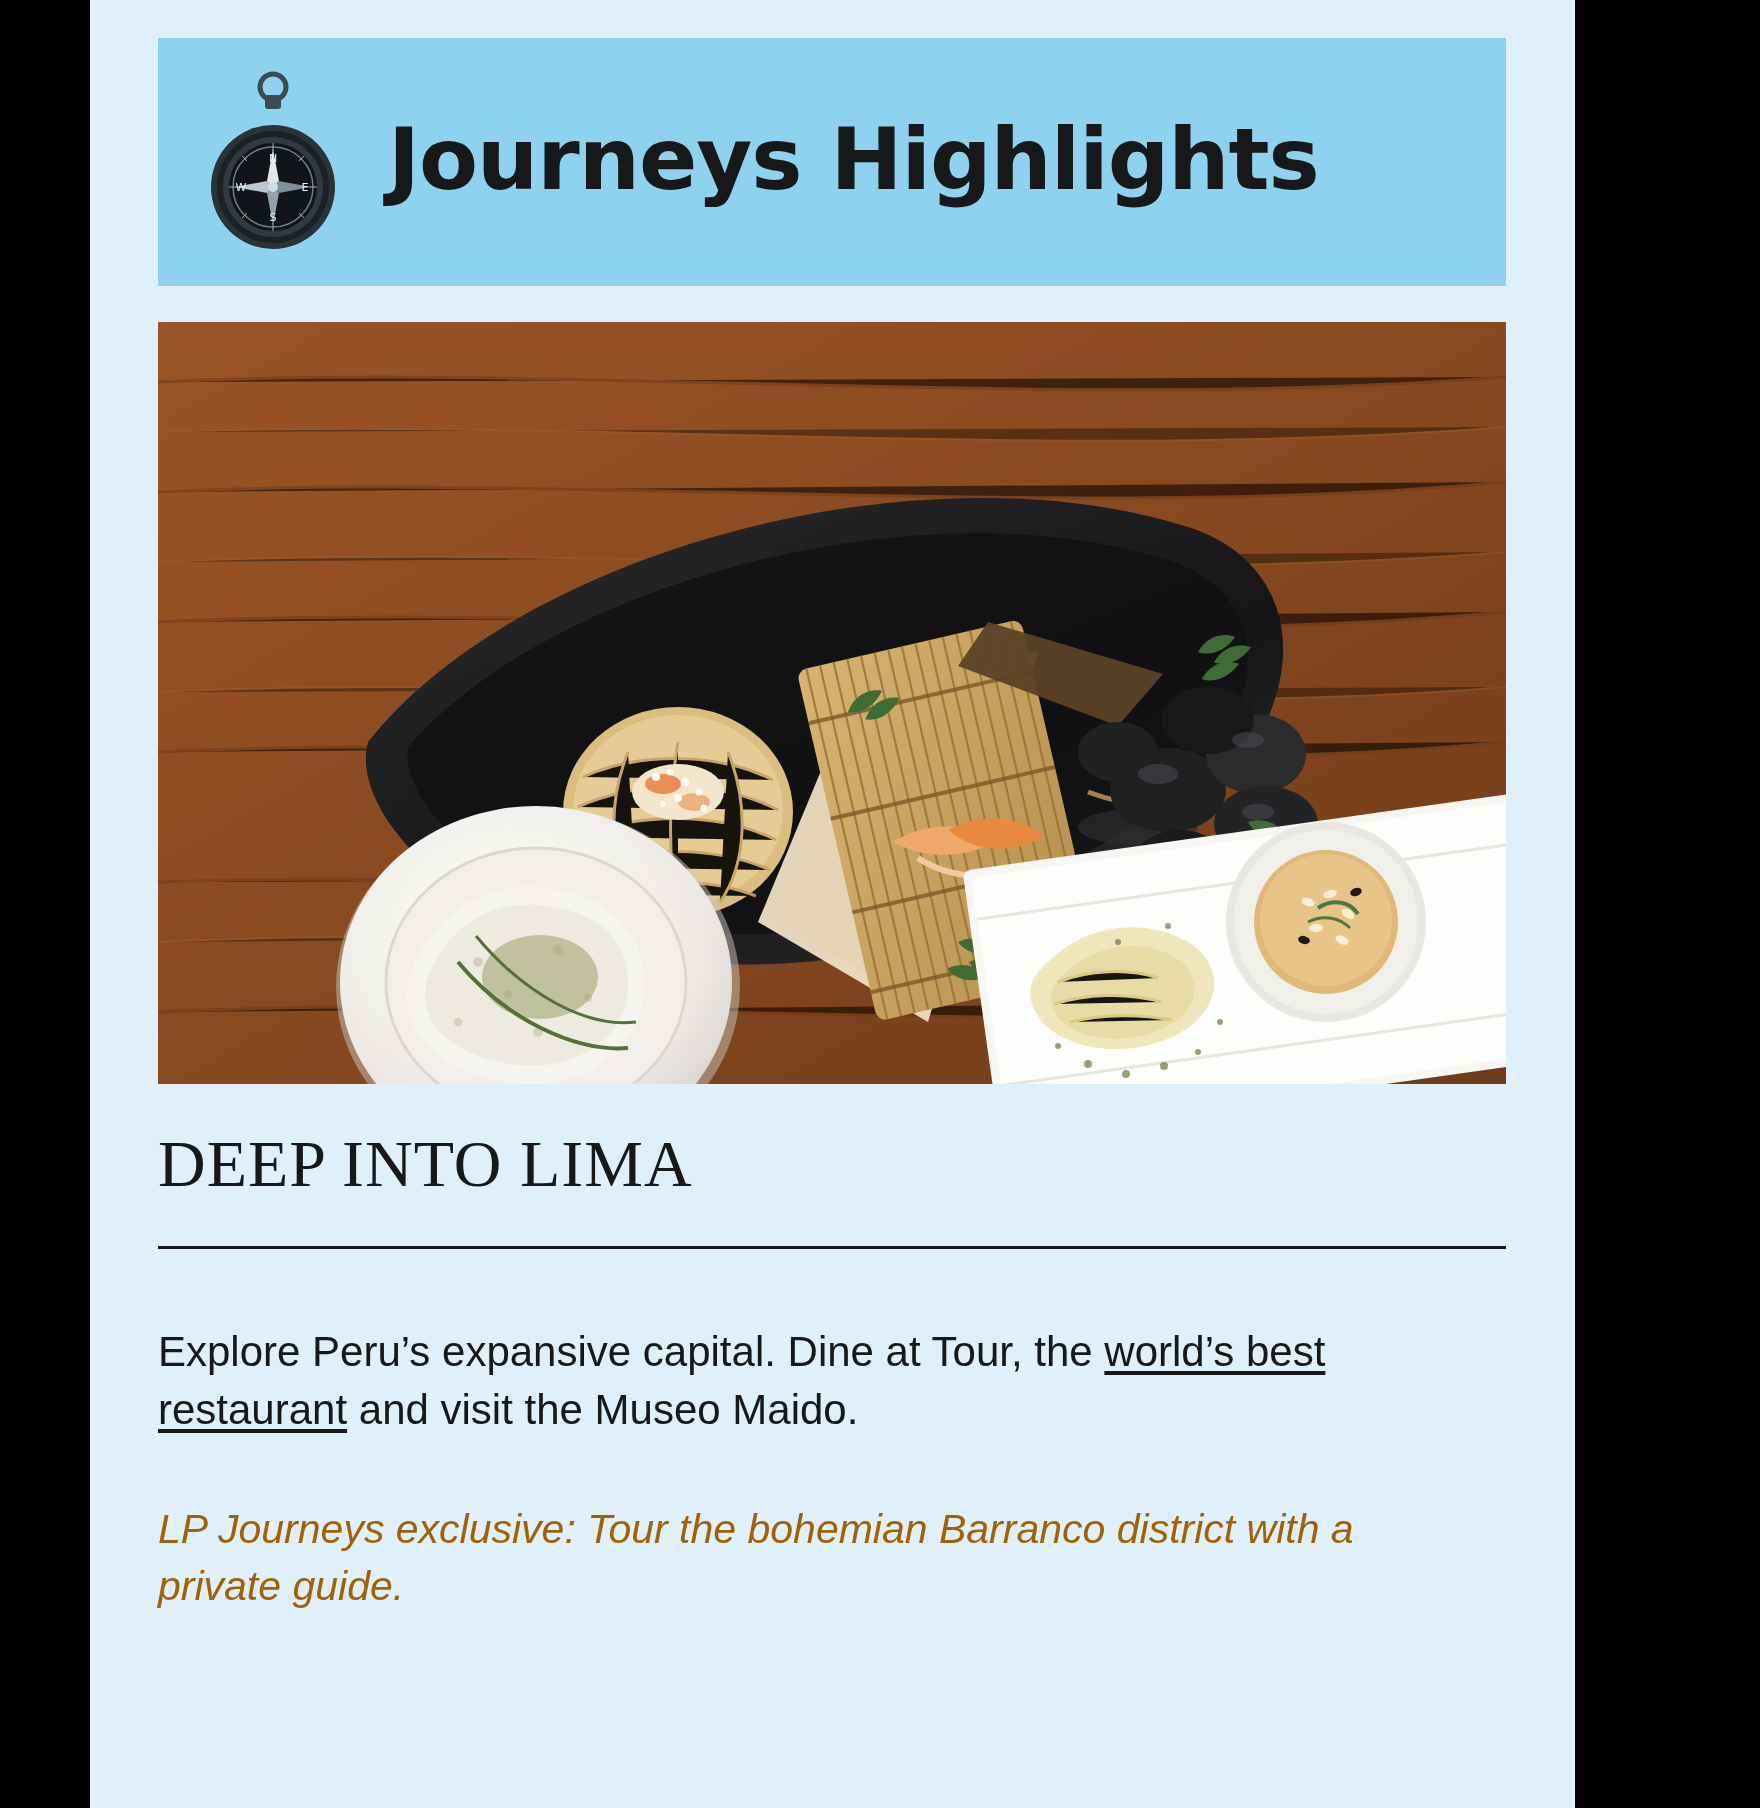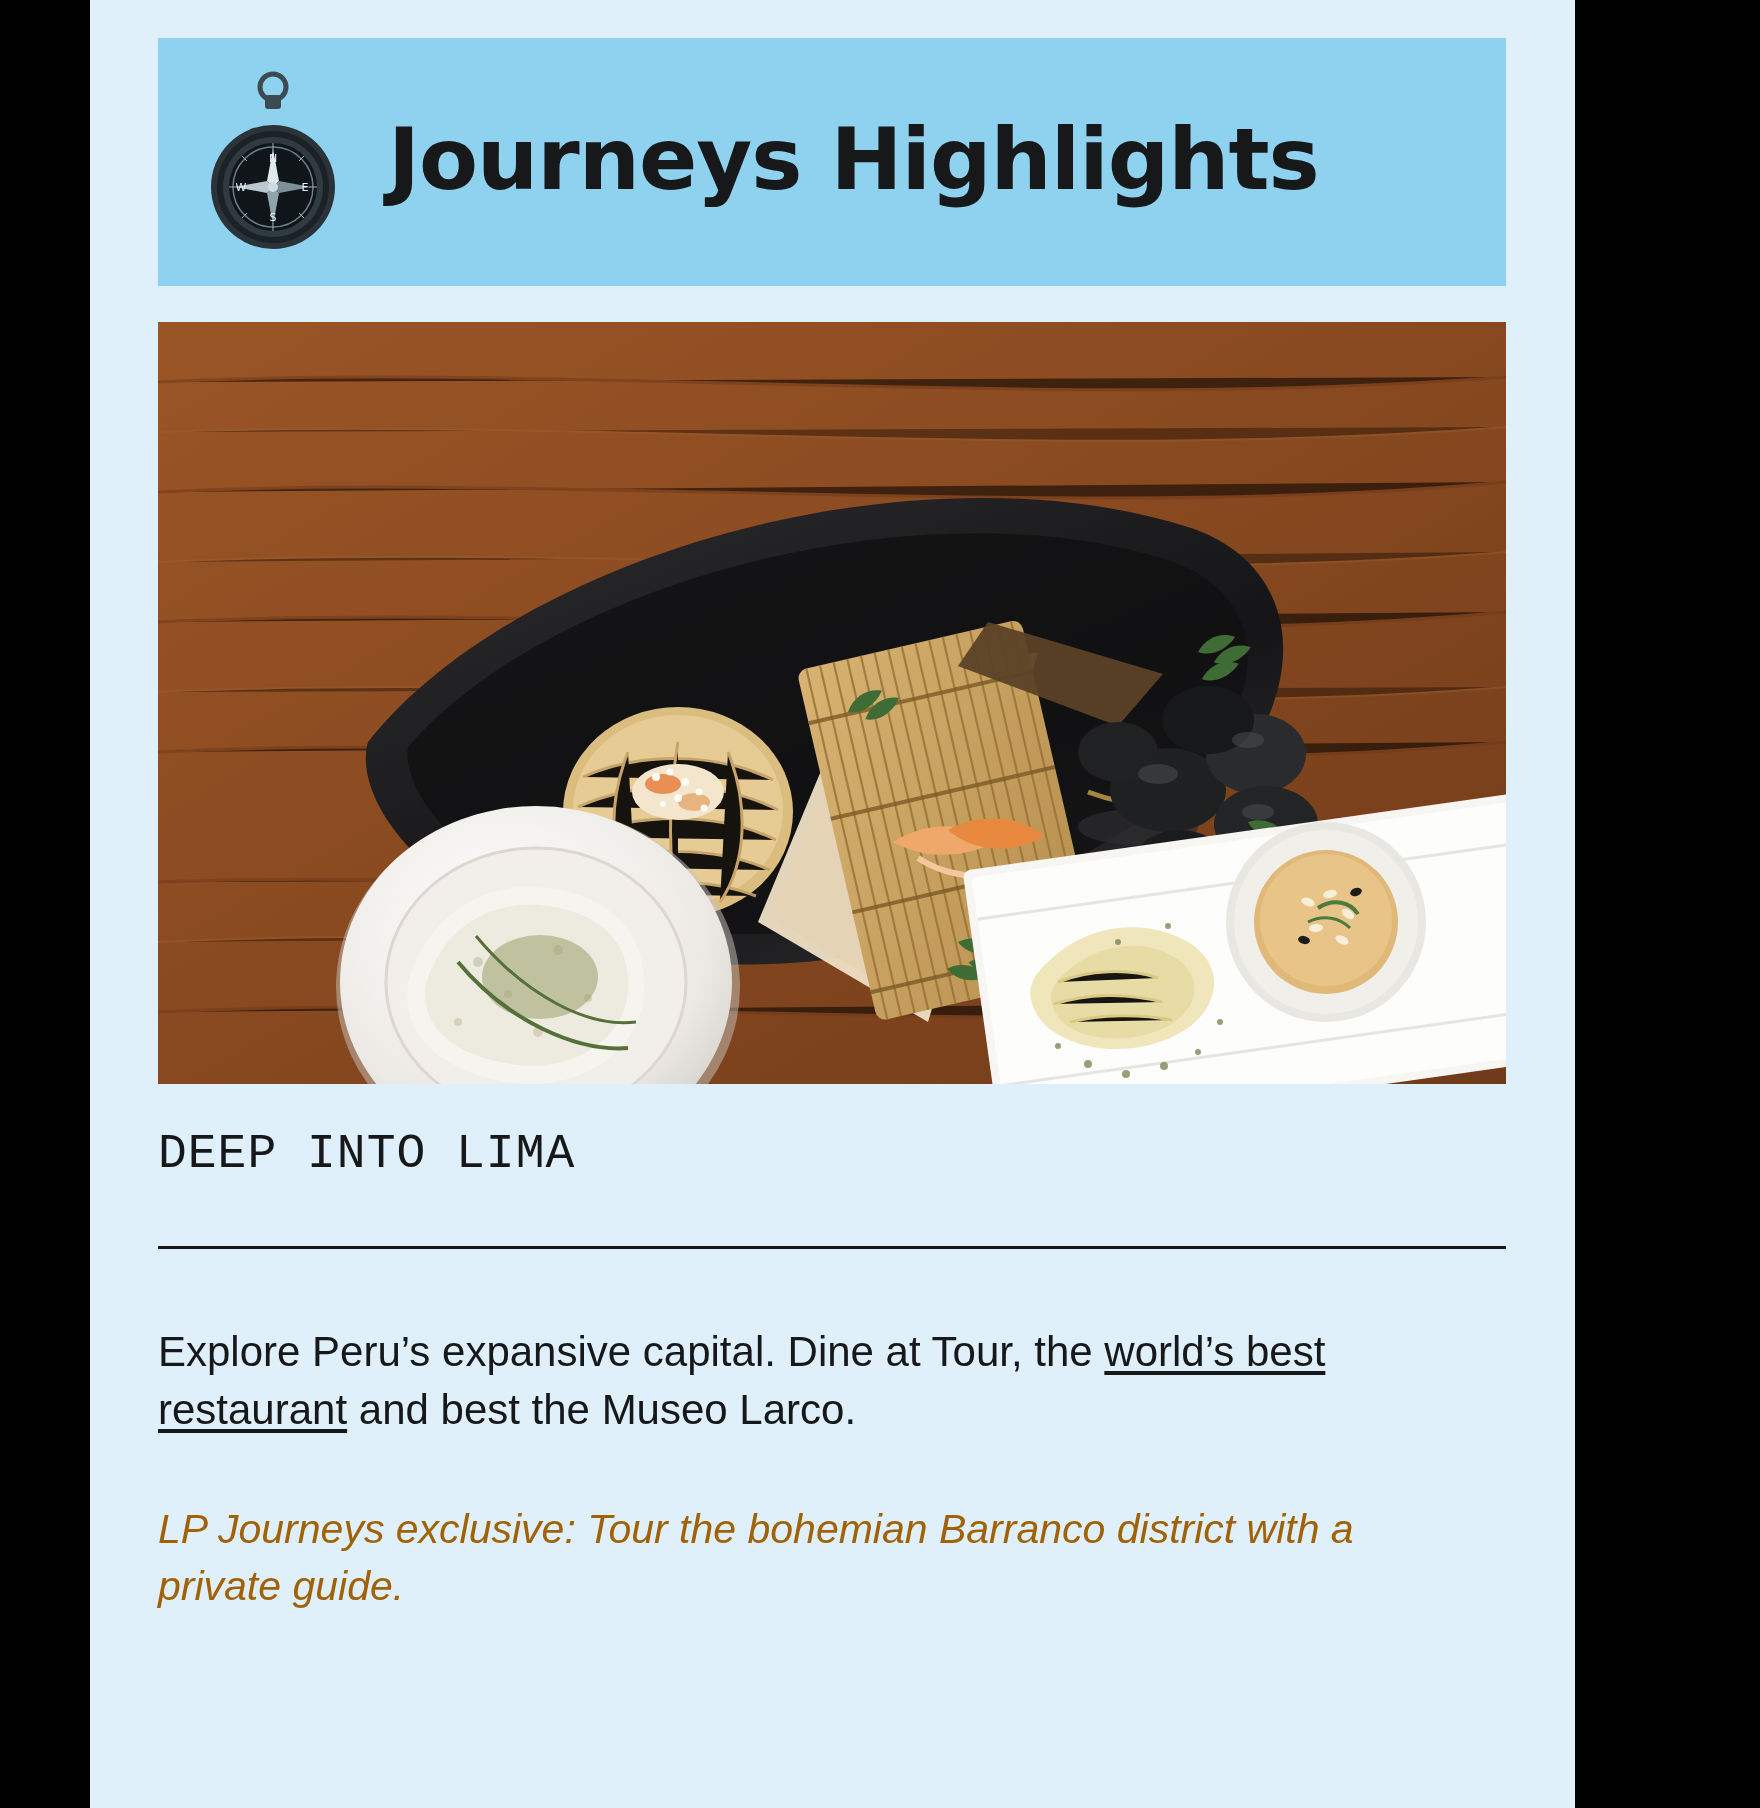--- a/index.html
+++ b/index.html
@@ -69,22 +69,22 @@
     background: #8a4b22;
   }
   .photo svg { display:block; width: 100%; height: 100%; }
 
   
   .card-title {
     position: absolute;
     left: 68px;
     top: 1128px;
     width: 1348px;
-    font-family: Liberation Mono, monospace;
-    font-size: 48px;
+    font-family: Liberation Serif, serif;
+    font-size: 66px;
     letter-spacing: 1px;
     color: #16181a;
     line-height: 1.1;
   }
   .divider {
     position: absolute;
     left: 68px;
     top: 1246px;
     width: 1348px;
     height: 3px;
@@ -378,17 +378,17 @@
             <circle cx="1010" cy="604" r="3"></circle>
         </g>
       </g>
     </svg>
   </div>
 
   <div class="card-title">DEEP INTO LIMA</div>
   <div class="divider"></div>
 
   <p class="body-copy">
-    <span>Explore Peru’s expansive capital. Dine at Tour, the </span><a href="#">world’s best restaurant</a><span> and best the Museo Larco.</span>
+    <span>Explore Peru’s expansive capital. Dine at Tour, the </span><a href="#">world’s best restaurant</a><span> and visit the Museo Maido.</span>
   </p>
 
   <p class="exclusive">LP Journeys exclusive: Tour the bohemian Barranco district with a private guide.</p>
 </div>
 
 </body></html>

